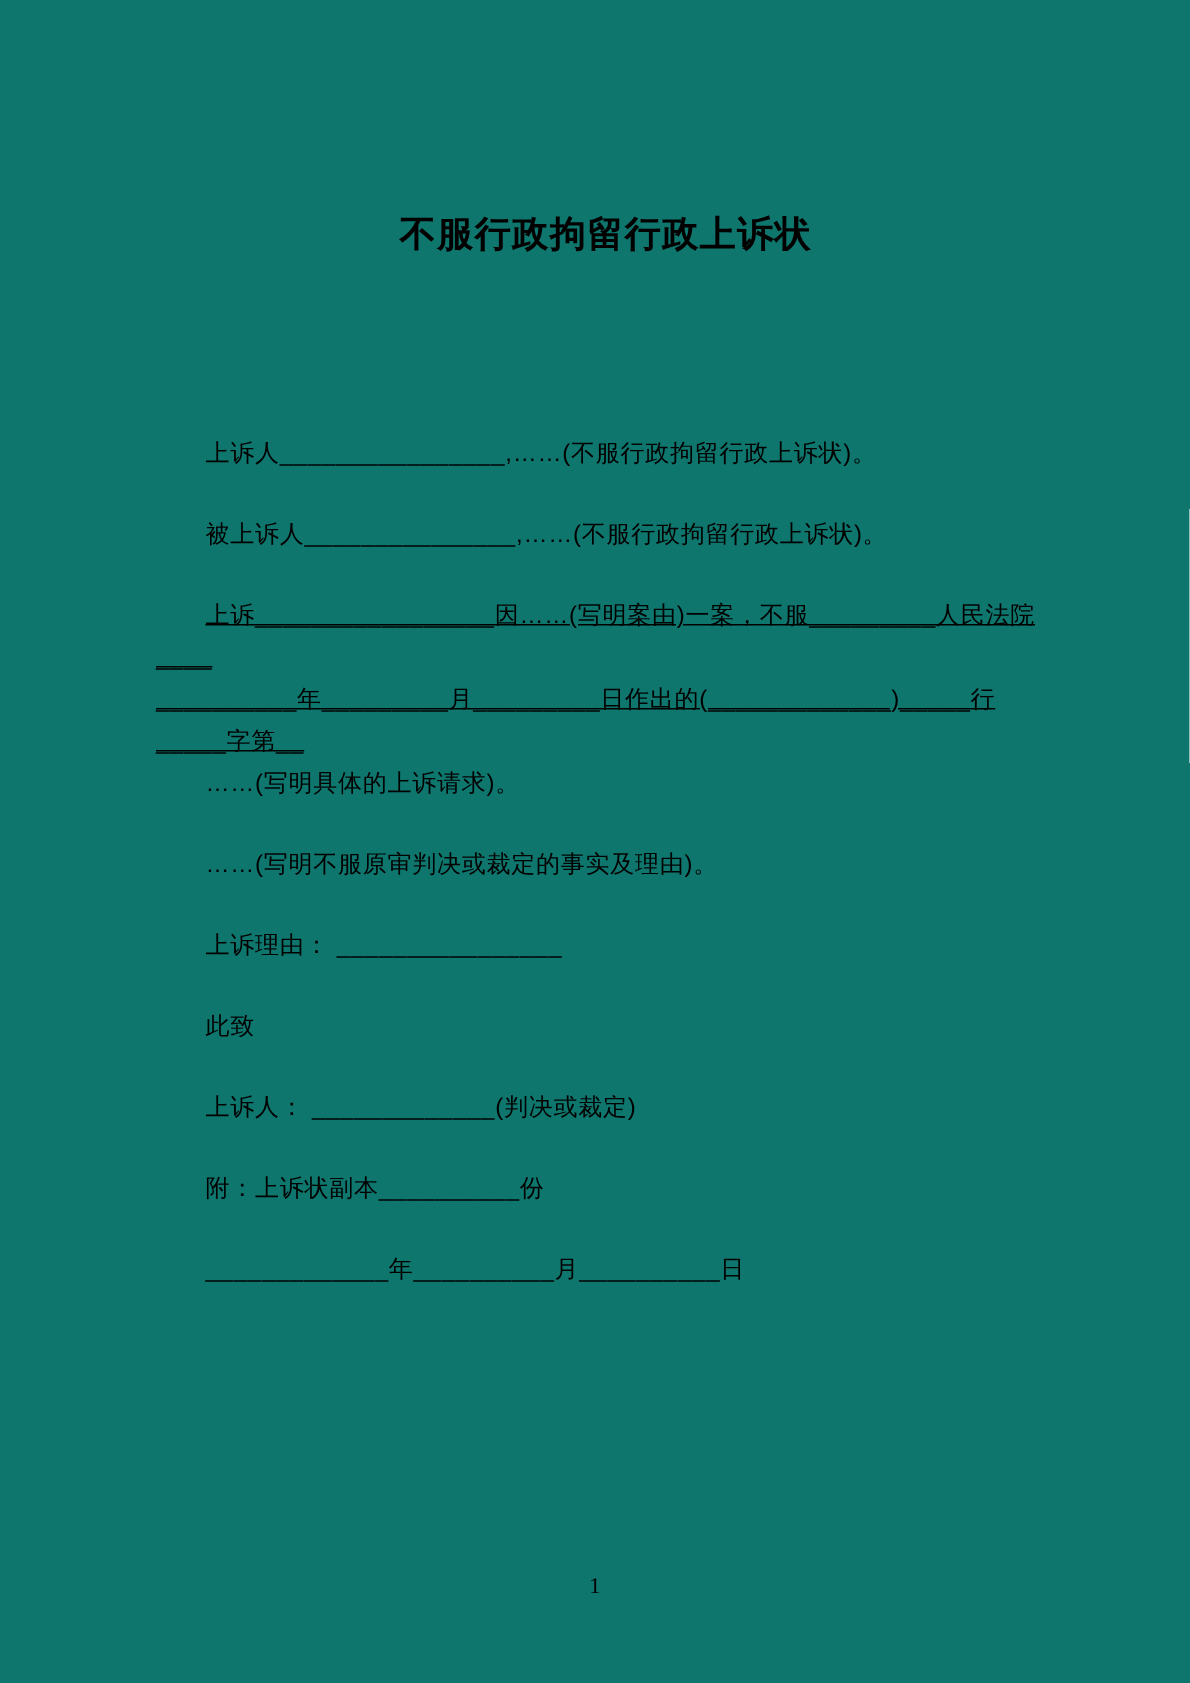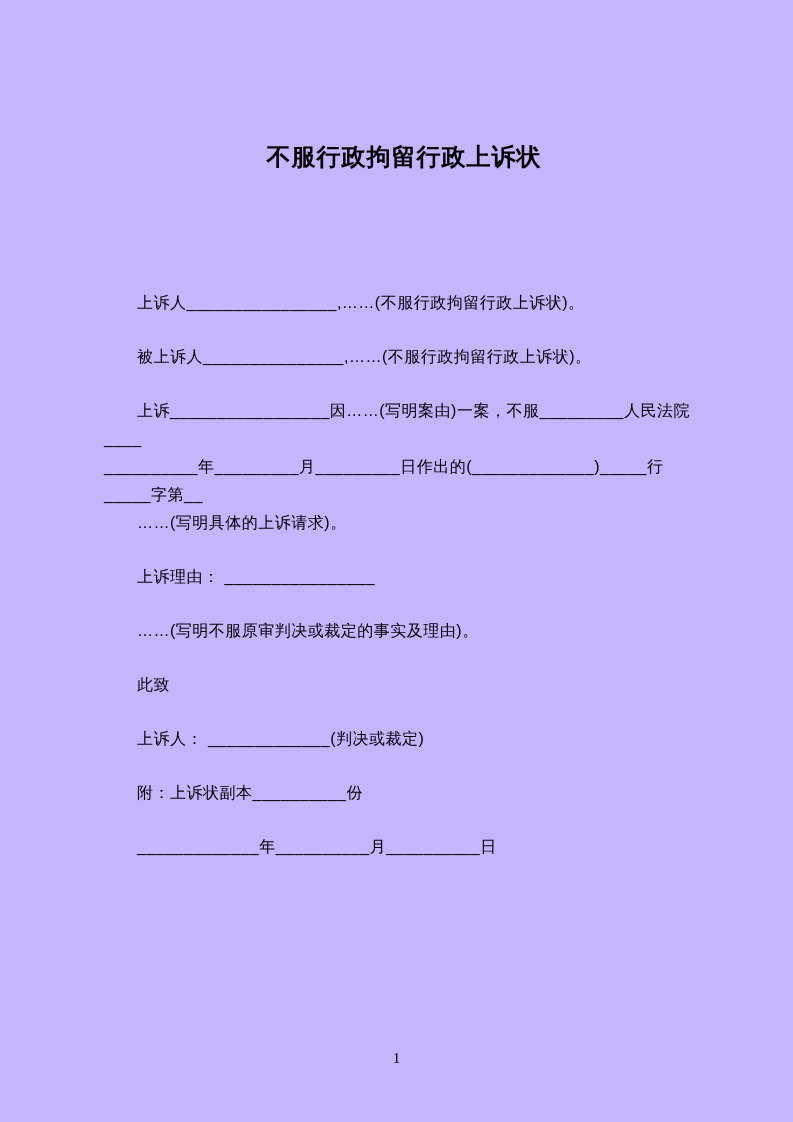--- a/index.html
+++ b/index.html
@@ -4,21 +4,21 @@
 <style>
   html, body {
     margin: 0;
     padding: 0;
     background: #ffffff;
   }
   .page {
     position: relative;
     width: 793px;
     height: 1122px;
-    background: #c4b5fd;
+    background: #0f766e;
     color: #000000;
     font-family: "Liberation Sans", sans-serif;
     box-sizing: border-box;
     padding: 143px 89px 0 104px;
     overflow: hidden;
   }
   .doc-title {
     font-size: 24px;
     line-height: 28px;
     font-weight: bold;
@@ -31,20 +31,21 @@
     line-height: 28px;
     margin: 0 0 26px 0;
     white-space: pre-wrap;
     letter-spacing: 0.5px;
   }
   .indent {
     text-indent: 33px;
   }
   .cont {
     margin-bottom: 0;
+    text-decoration: underline;
   }
   .page-number {
     position: absolute;
     left: 0;
     right: 0;
     top: 1048px;
     text-align: center;
     font-size: 15px;
     line-height: 20px;
     font-family: "Liberation Serif", serif;
@@ -62,23 +63,23 @@
   <p class="line indent">被上诉人_______________,……(不服行政拘留行政上诉状)。</p>
 
   <p class="line indent cont">上诉_________________因……(写明案由)一案，不服_________人民法院____</p>
 
   <p class="line cont">__________年_________月_________日作出的(_____________)_____行_____字第__</p>
 
 
 
   <p class="line indent">……(写明具体的上诉请求)。</p>
 
+  <p class="line indent">……(写明不服原审判决或裁定的事实及理由)。</p>
+
   <p class="line indent">上诉理由： ________________</p>
-
-  <p class="line indent">……(写明不服原审判决或裁定的事实及理由)。</p>
 
   <p class="line indent">此致</p>
 
 
   <p class="line indent">上诉人： _____________(判决或裁定)</p>
 
   <p class="line indent">附：上诉状副本__________份</p>
 
   <p class="line indent">_____________年__________月__________日</p>
 

